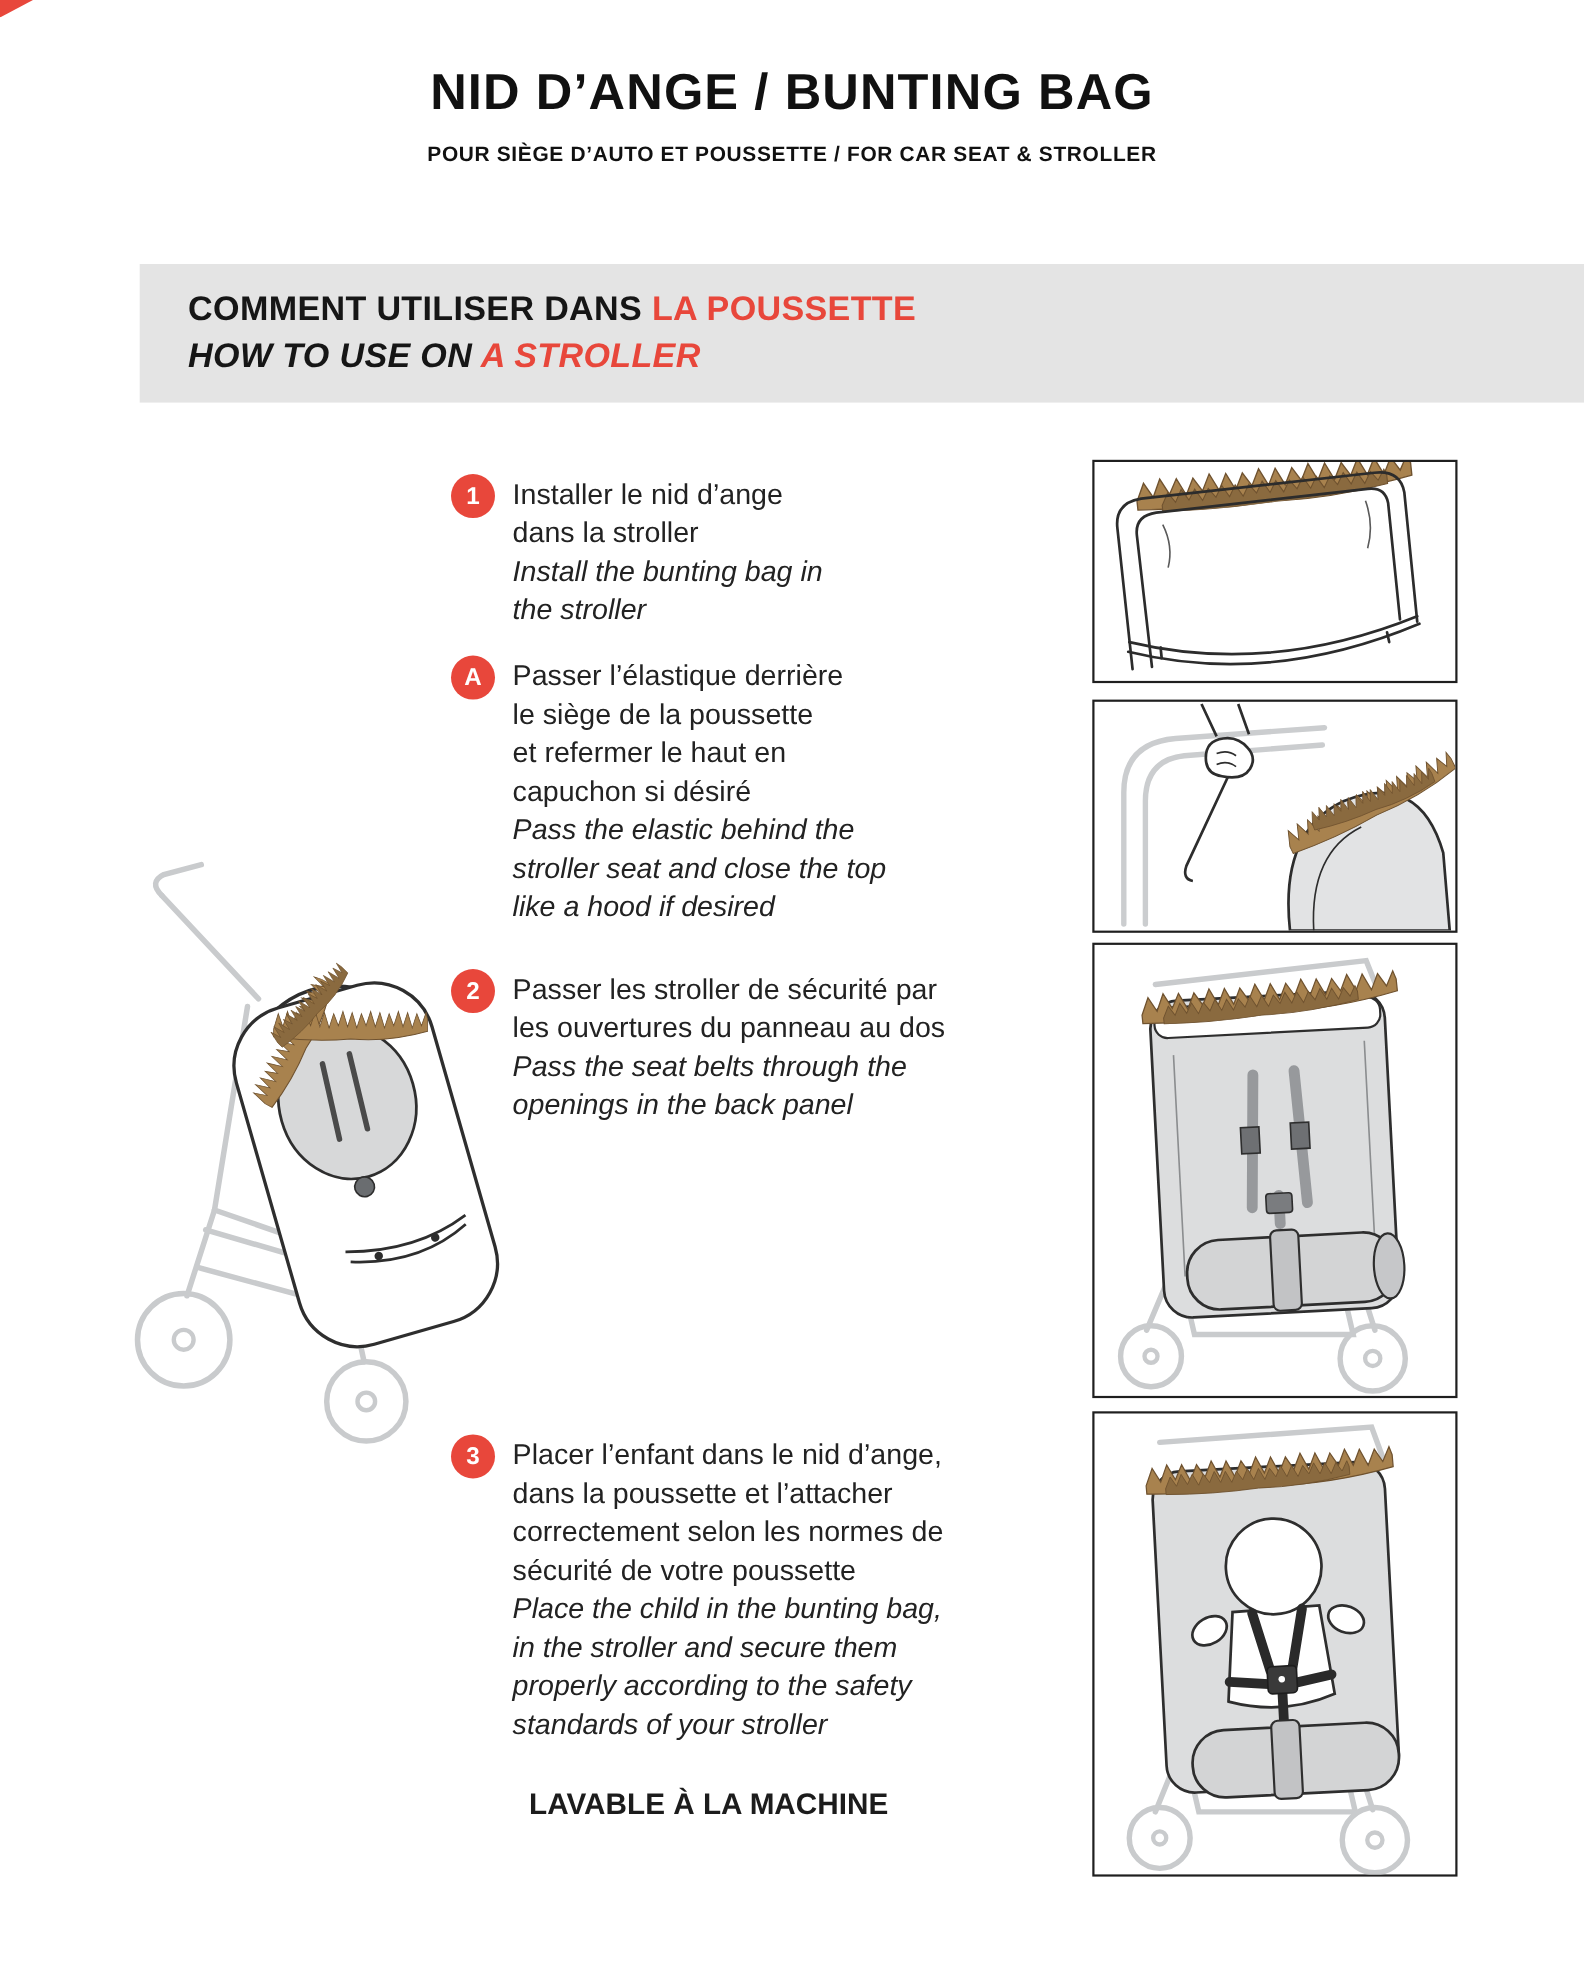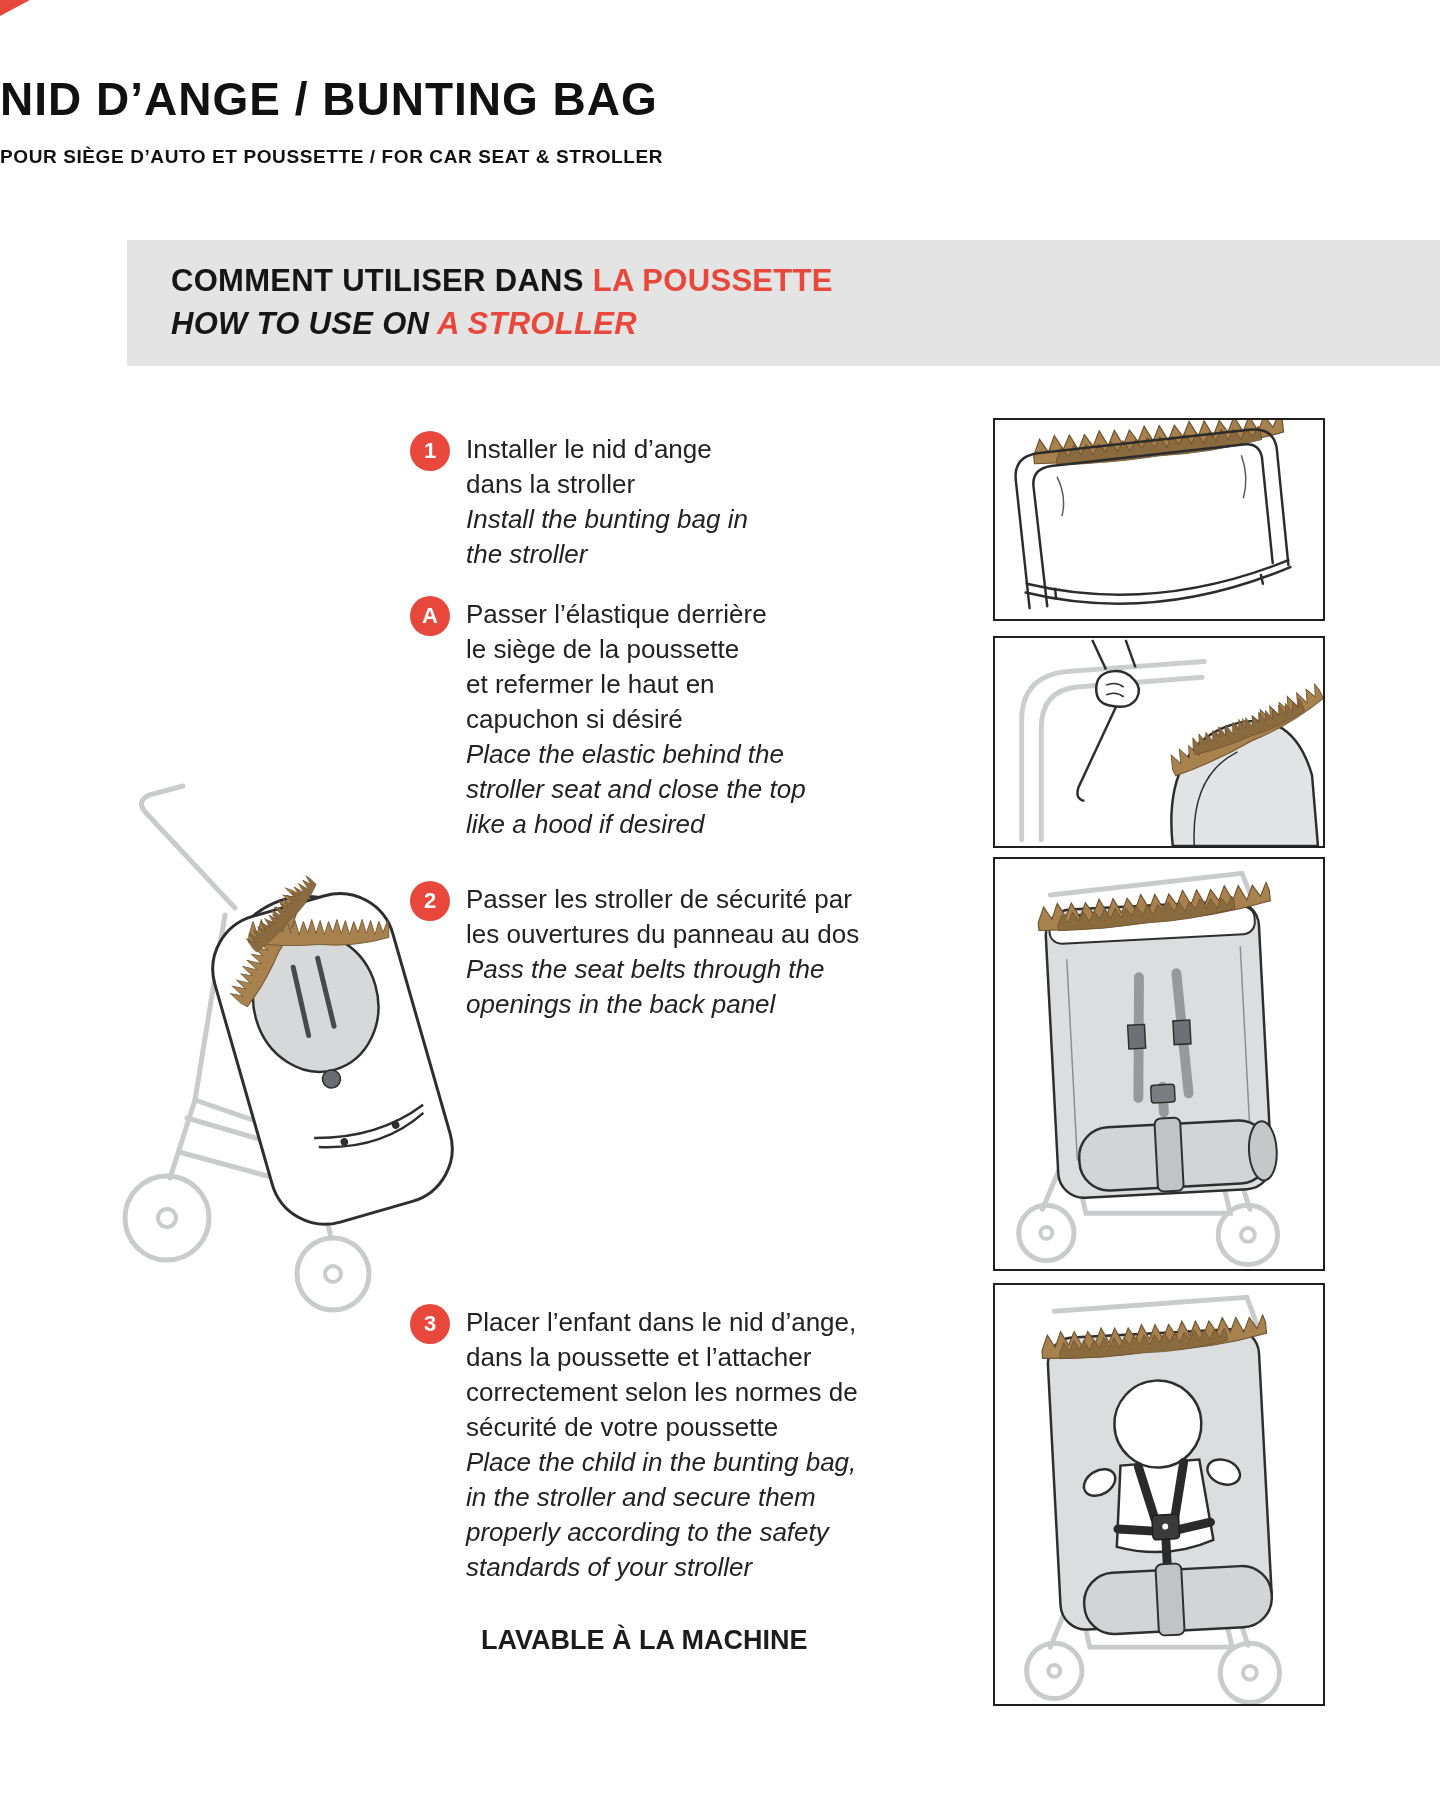--- a/index.html
+++ b/index.html
@@ -5,21 +5,21 @@
   * { margin:0; padding:0; box-sizing:border-box; }
   html, body { background:#ffffff; }
   .page {
     position:relative; width:1440px; height:1800px; background:#ffffff;
     font-family:"Liberation Sans", sans-serif; color:#1c1c1c; overflow:hidden;
   }
   .corner-mark{
     position:absolute; left:0; top:0; width:30px; height:16px; background:#e8473b;
     clip-path:polygon(0 0, 100% 0, 0 100%);
   }
-  .masthead { position:absolute; top:72px; left:0; width:100%; }
+  .masthead { position:absolute; top:56px; left:0; width:100%; text-align:center; }
   .title { font-size:46px; font-weight:700; letter-spacing:1px; color:#111; }
   .subtitle { margin-top:20px; font-size:19px; font-weight:700; letter-spacing:0.6px; color:#111; }
 
   .banner {
     position:absolute; left:127px; top:240px; width:1348px; height:126px;
     background:#e4e4e4; padding:19px 0 0 44px;
   }
   .banner p { font-size:31px; font-weight:700; line-height:43px; letter-spacing:0.3px; color:#161616; }
   .banner .en-line { font-style:italic; }
   .red { color:#e8473b; }
@@ -127,21 +127,21 @@
     </div>
   </div>
 
   <div class="step step-a">
     <span class="marker">A</span>
     <div class="step-text">
       <p class="fr">Passer l’élastique derrière
 le siège de la poussette
 et refermer le haut en
 capuchon si désiré</p>
-      <p class="en">Place the elastic behind the
+      <p class="en">Pass the elastic behind the
 stroller seat and close the top
 like a hood if desired</p>
     </div>
   </div>
 
   <div class="step step-2">
     <span class="marker">2</span>
     <div class="step-text">
       <p class="fr">Passer les stroller de sécurité par
 les ouvertures du panneau au dos</p>

